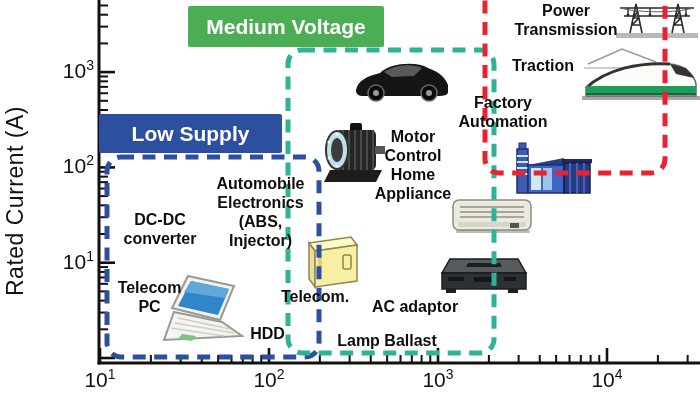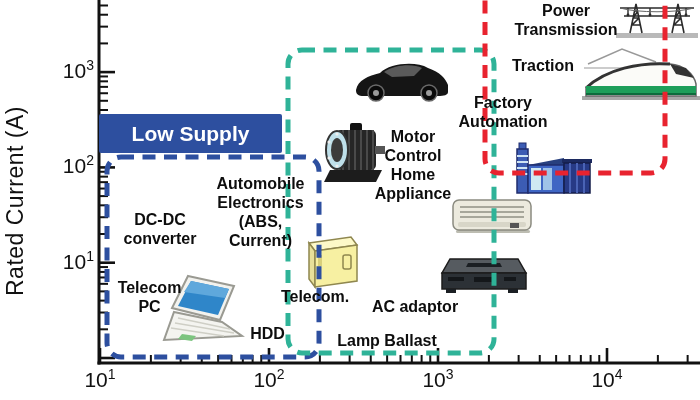--- a/index.html
+++ b/index.html
@@ -207,35 +207,36 @@
       <line x1="99" y1="14.723682826445156" x2="108" y2="14.723682826445156" stroke="#111" stroke-width="2"></line>
       <line x1="99" y1="5.488158586777445" x2="108" y2="5.488158586777445" stroke="#111" stroke-width="2"></line>
     </svg>
 
   <svg class="layer" id="boxes-layer">
       <rect x="107" y="157" width="212" height="200" rx="14" fill="none" stroke="#2d4f9f" stroke-width="5" stroke-dasharray="13 8.5"></rect>
       <rect x="288" y="50" width="206" height="303" rx="14" fill="none" stroke="#2fb398" stroke-width="5" stroke-dasharray="13 8.5"></rect>
       <rect x="485" y="-28" width="180" height="201" rx="14" fill="none" stroke="#e8232f" stroke-width="5" stroke-dasharray="13 8.5"></rect>
     </svg>
 
+  <div class="region-label" style="left: 188px; top: 6px; width: 196px; height: 41px; background: rgb(75, 174, 84);">Medium Voltage</div>
   <div class="region-label" style="left: 99px; top: 114px; width: 183px; height: 39px; background: rgb(45, 79, 159);">Low Supply</div>
 
   <div class="anno" style="left:498px;top:2px;width:136px">Power
 Transmission</div>
   <div class="anno" style="left:498px;top:57px;width:90px">Traction</div>
   <div class="anno" style="left:448px;top:94px;width:110px">Factory
 Automation</div>
   <div class="anno" style="left:363px;top:128px;width:100px">Motor
 Control
 Home
 Appliance</div>
   <div class="anno" style="left:193px;top:175px;width:135px">Automobile
 Electronics
 (ABS,
-Current)</div>
+Injector)</div>
   <div class="anno" style="left:110px;top:211px;width:100px">DC-DC
 converter</div>
   <div class="anno" style="left:112px;top:279px;width:75px">Telecom
 PC</div>
   <div class="anno" style="left:240px;top:325px;width:55px">HDD</div>
   <div class="anno" style="left:270px;top:288px;width:90px">Telecom.</div>
   <div class="anno" style="left:360px;top:298px;width:110px">AC adaptor</div>
   <div class="anno" style="left:322px;top:332px;width:130px">Lamp Ballast</div>
 
 <div class="tick-label x" style="left: 70px; top: 366px;">10<sup>1</sup></div>

